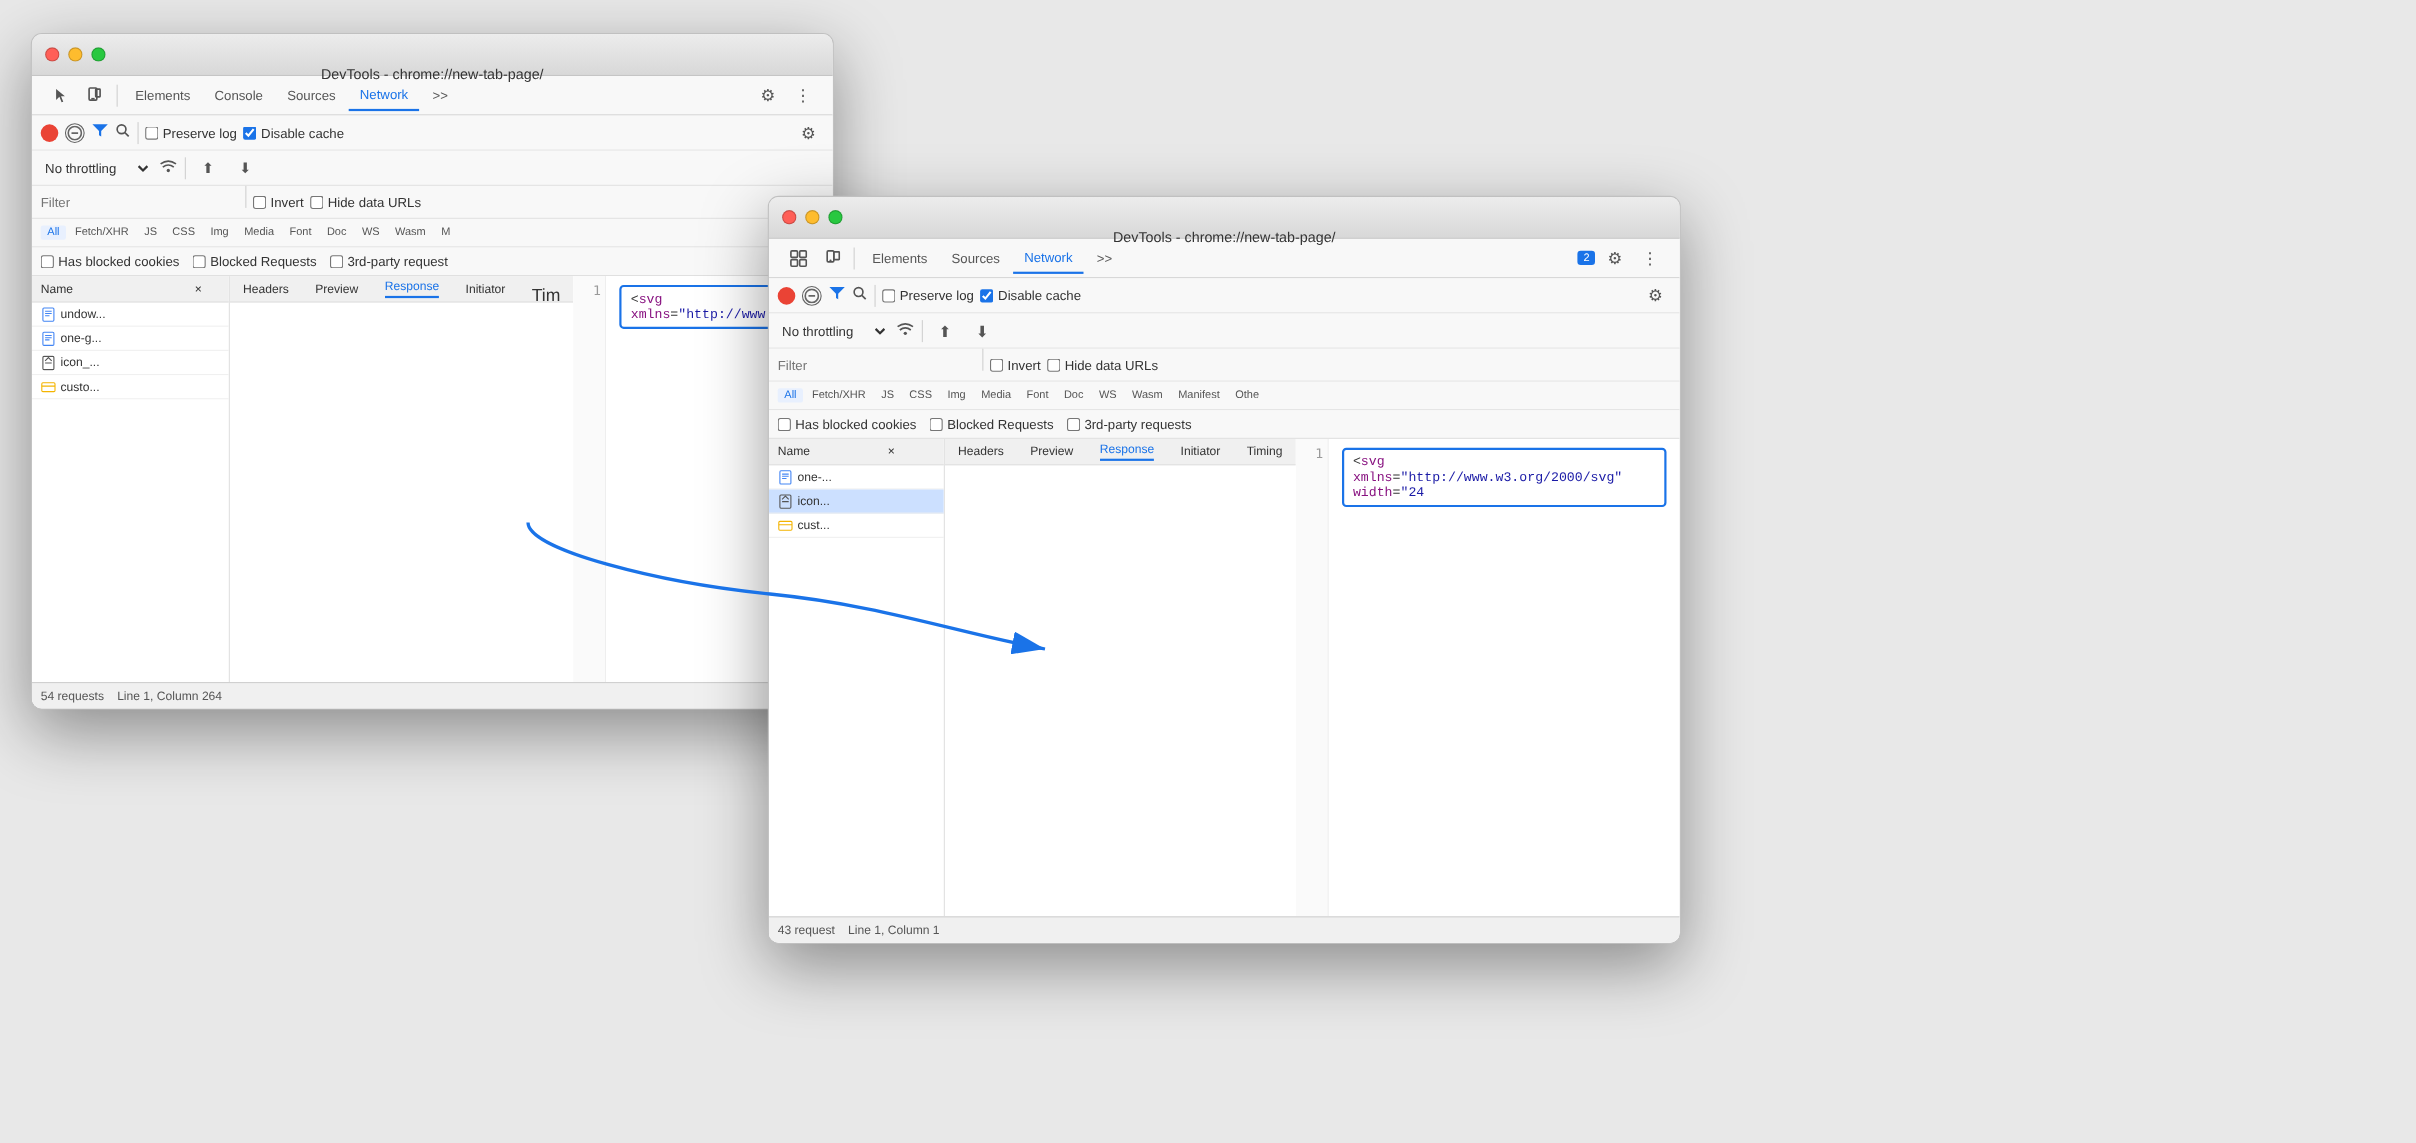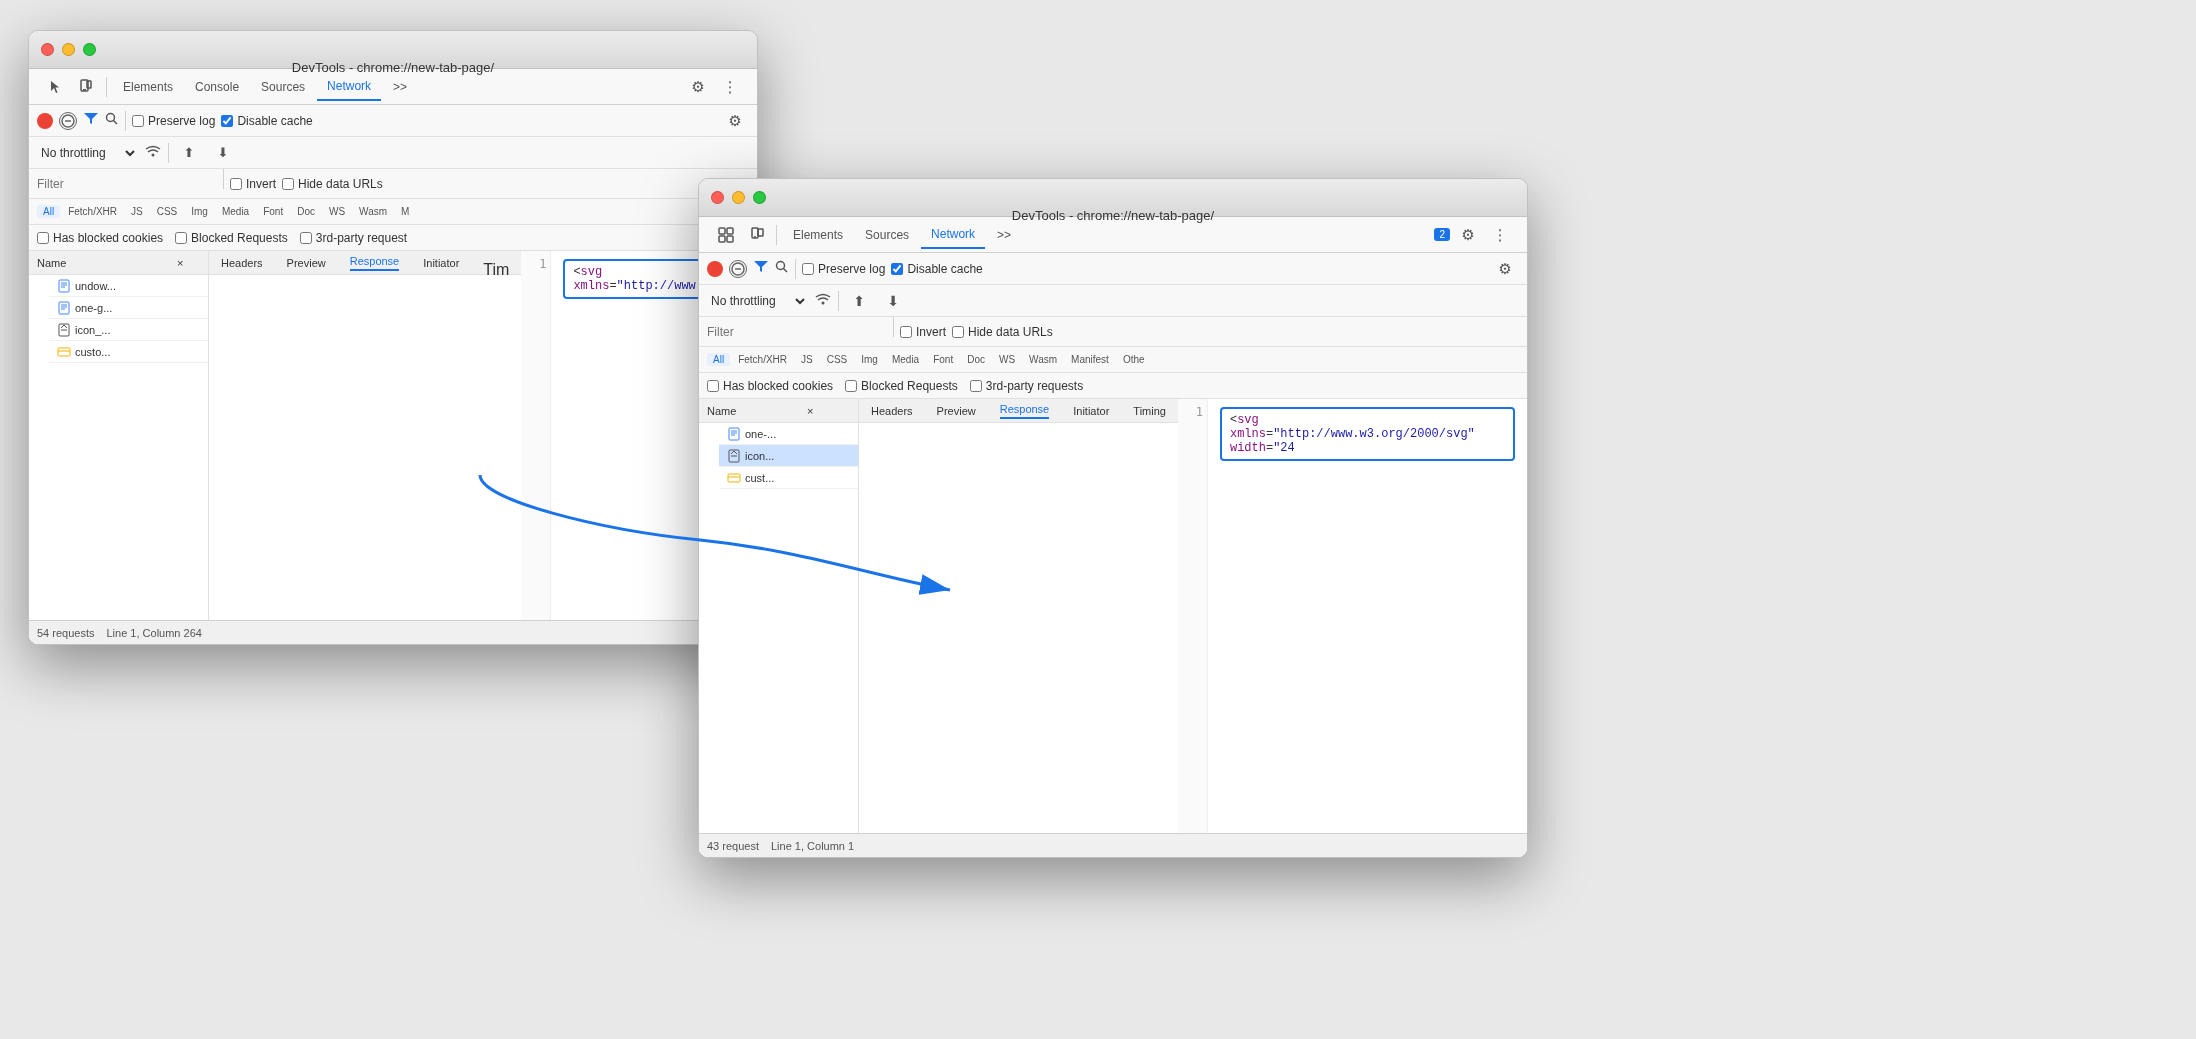--- a/index.html
+++ b/index.html
@@ -266,21 +266,20 @@
       padding: 0 8px;
     }
 
     .col-name { width: 140px; font-size: 11px; color: #333; font-weight: 500; }
     .col-x { width: 20px; font-size: 11px; color: #333; font-weight: 500; }
 
     
     .table-body {
       flex: 1;
       overflow: hidden;
-      margin-left: 20px;
     }
 
     .table-row {
       display: flex;
       align-items: center;
       border-bottom: 1px solid #f0f0f0;
       height: 22px;
       padding: 0 8px;
       cursor: pointer;
     }

